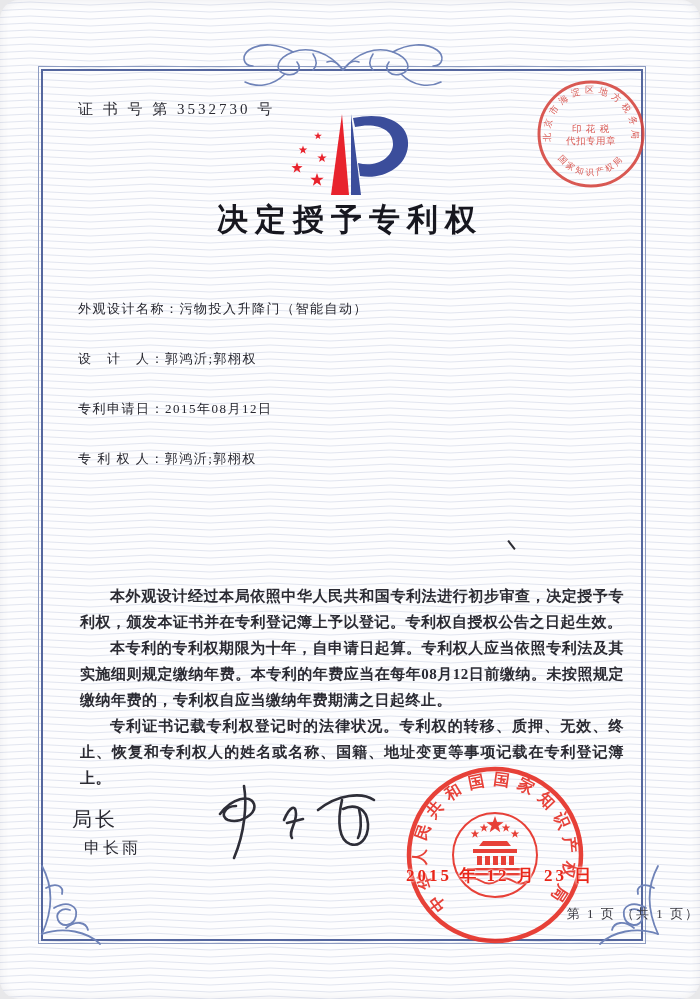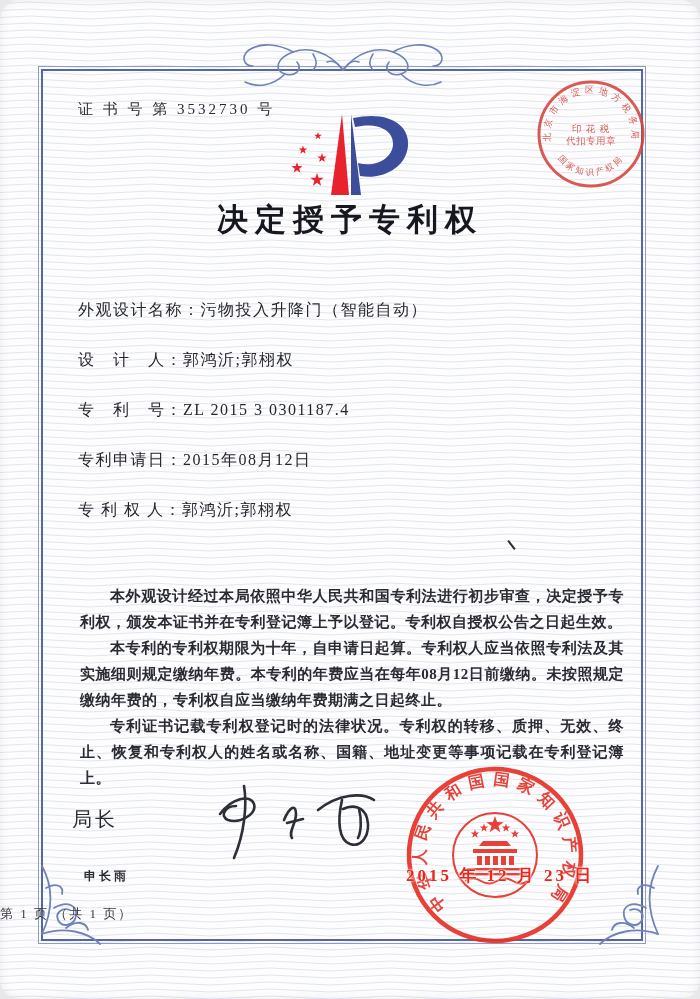--- a/index.html
+++ b/index.html
@@ -12,36 +12,36 @@
   .frame-outer{position:absolute;left:38px;top:66px;width:606px;height:876px;
     border:1px solid #8d9cc2;z-index:1;}
   .frame-inner{position:absolute;left:2px;top:2px;right:2px;bottom:2px;
     border:2px solid #55679e;}
   .orn{position:absolute;z-index:2;}
   .txt{position:absolute;z-index:3;color:#2b2b33;}
   .cert-no{left:78px;top:100px;font-size:15px;letter-spacing:3px;}
   .title{left:0;width:700px;top:199px;text-align:center;font-size:31px;
     letter-spacing:7px;font-weight:600;color:#17171f;}
   .fields{left:78px;top:300px;width:560px;}
-  .field-row{height:50px;font-size:16px;letter-spacing:1.5px;white-space:nowrap;}
+  .field-row{height:50px;font-size:13px;letter-spacing:1.5px;white-space:nowrap;}
   .flabel{color:#26262e;}
   .fvalue{color:#26262e;}
   .paras{left:80px;top:583px;width:544px;font-size:15px;line-height:26px;
     text-align:justify;letter-spacing:0.5px;color:#2b2b33;}
   .paras p{margin:0;text-indent:2em;font-weight:bold;}
   .signer-role{left:72px;top:806px;font-size:20px;letter-spacing:3px;}
-  .signer-name{left:84px;top:868px;font-size:12px;letter-spacing:3px;font-weight:bold;}
+  .signer-name{left:84px;top:838px;font-size:16px;letter-spacing:3px;}
   .sig-svg{position:absolute;left:192px;top:778px;z-index:3;}
   .seal-svg{position:absolute;left:403px;top:763px;z-index:3;opacity:.93;}
   .seal-date{left:406px;top:864px;font-size:17px;font-weight:bold;color:#e8261a;
     letter-spacing:3px;z-index:4;text-shadow:0 0 2px #fff,0 0 3px #fff;
     font-family:"Liberation Serif","DejaVu Serif",serif;}
   .tax-svg{position:absolute;left:533px;top:76px;z-index:3;opacity:.88;}
   .logo-svg{position:absolute;left:270px;top:110px;z-index:3;}
-  .footer{left:0;width:700px;top:905px;text-align:left;font-size:13px;
+  .footer{left:0;width:700px;top:905px;text-align:right;font-size:13px;
     letter-spacing:2px;color:#3a3a42;}
   .stray{position:absolute;left:506px;top:544px;width:11px;height:0;
     border-top:2px solid #2c2c34;transform:rotate(52deg);z-index:3;}
 </style>
 </head>
 <body>
 
 <div class="page">
 
   <svg width="0" height="0" style="position:absolute">
@@ -128,23 +128,20 @@
   </svg>
 
   <div class="txt title">决定授予专利权</div>
 
   <div class="txt fields">
     <div class="field-row">
       <span class="flabel">外观设计名称：</span><span class="fvalue">污物投入升降门（智能自动）</span>
     </div>
     <div class="field-row">
       <span class="flabel">设　计　人：</span><span class="fvalue">郭鸿沂;郭栩权</span>
-    </div>
-    <div class="field-row">
-      <span class="flabel">专　利　号：</span><span class="fvalue">ZL 2015 3 0301187.4</span>
     </div>
     <div class="field-row">
       <span class="flabel">专利申请日：</span><span class="fvalue">2015年08月12日</span>
     </div>
     <div class="field-row">
       <span class="flabel">专 利 权 人：</span><span class="fvalue">郭鸿沂;郭栩权</span>
     </div>
   </div>
 
   <div class="stray"></div>

